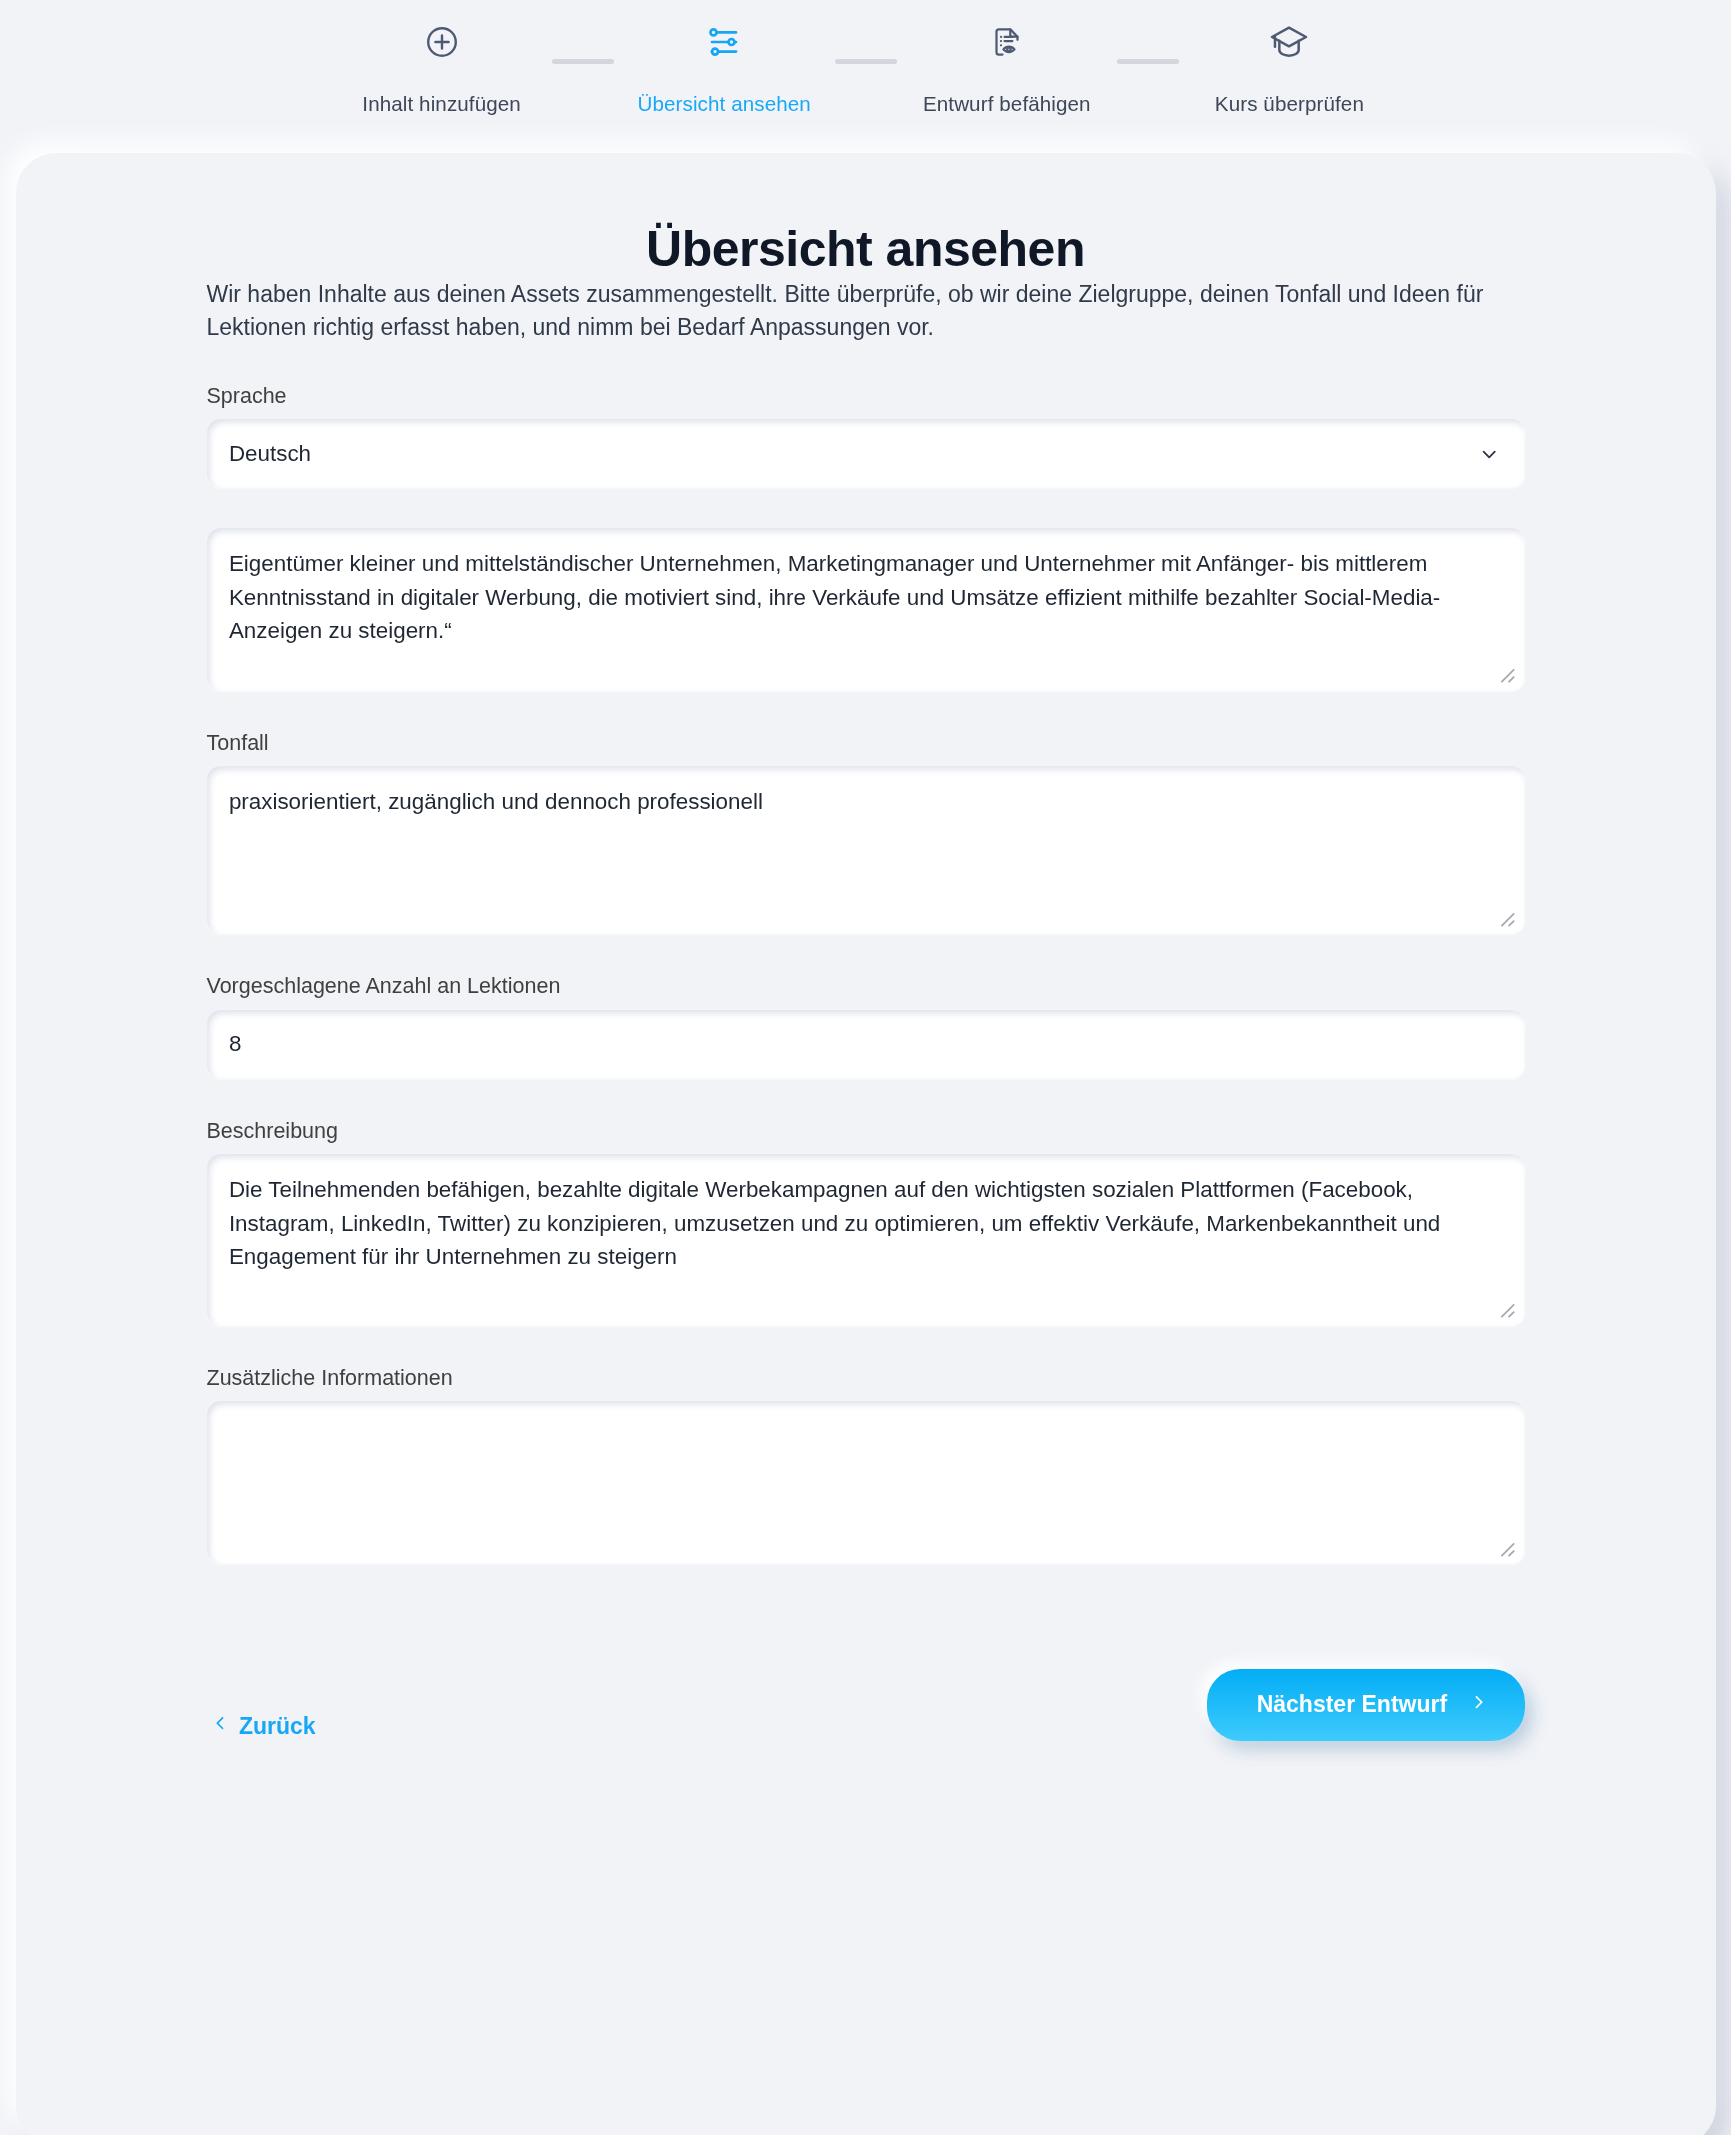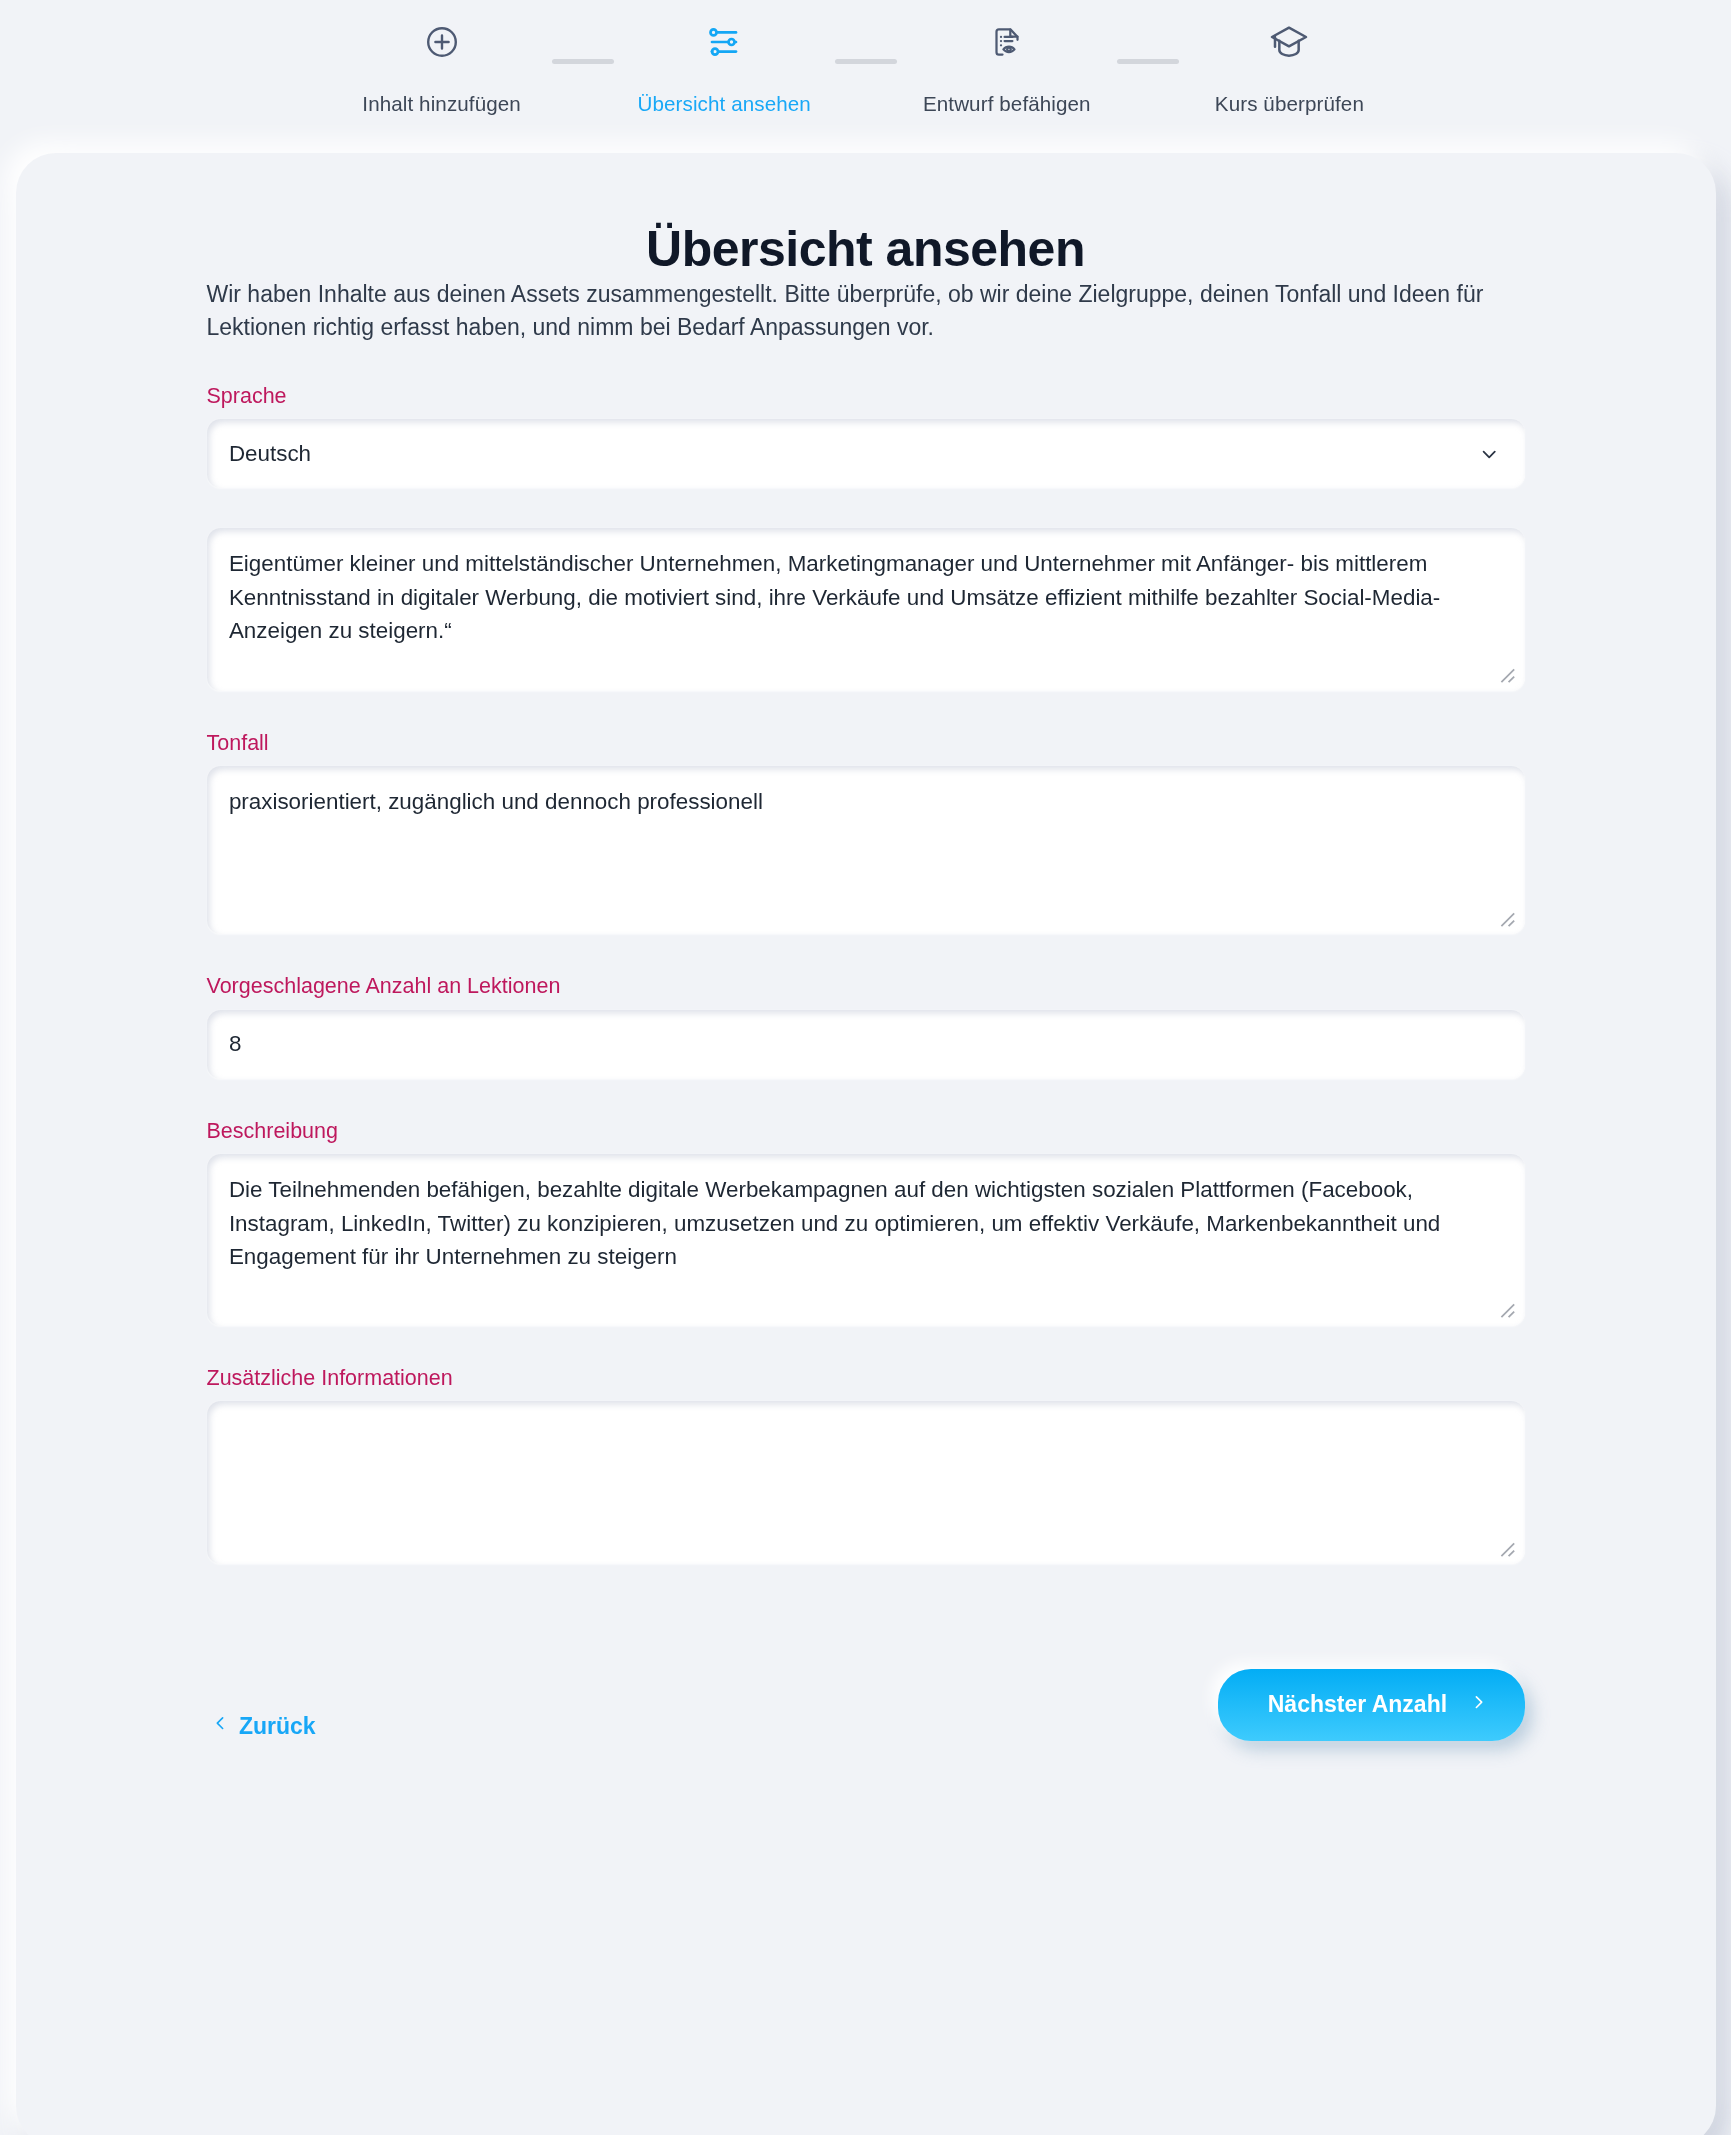--- a/index.html
+++ b/index.html
@@ -82,21 +82,21 @@
     font-size: 23px;
     line-height: 1.44;
     color: #2f3a4a;
     text-align: left;
   }
 
   
   .field { margin-top: 40px; }
   .field-label {
     font-size: 21.5px;
-    color: #be185d;
+    color: #404040;
     margin-bottom: 10.3px;
     display: block;
   }
 
   .ctl {
     width: 100%;
     background: #ffffff;
     border: none;
     border-radius: 13.8px;
     font-family: "Liberation Sans", sans-serif;
@@ -319,21 +319,21 @@
       <div class="back-link">
         <span>
           <svg width="17" height="22.4" viewBox="0 0 24 24" fill="none" stroke="currentColor" stroke-width="2.3" stroke-linecap="round" stroke-linejoin="round">
               <path d="M15 4.5 7.5 12l7.5 7.5"></path>
             </svg>
         </span>
         <span>Zurück</span>
       </div>
 
       <button class="next-btn">
-        <span>Nächster Anzahl</span>
+        <span>Nächster Entwurf</span>
         <span>
           <svg width="17" height="22.4" viewBox="0 0 24 24" fill="none" stroke="currentColor" stroke-width="2.3" stroke-linecap="round" stroke-linejoin="round">
               <path d="M9 4.5 16.5 12 9 19.5"></path>
             </svg>
         </span>
       </button>
     </div>
 
   </div>
 </div>

